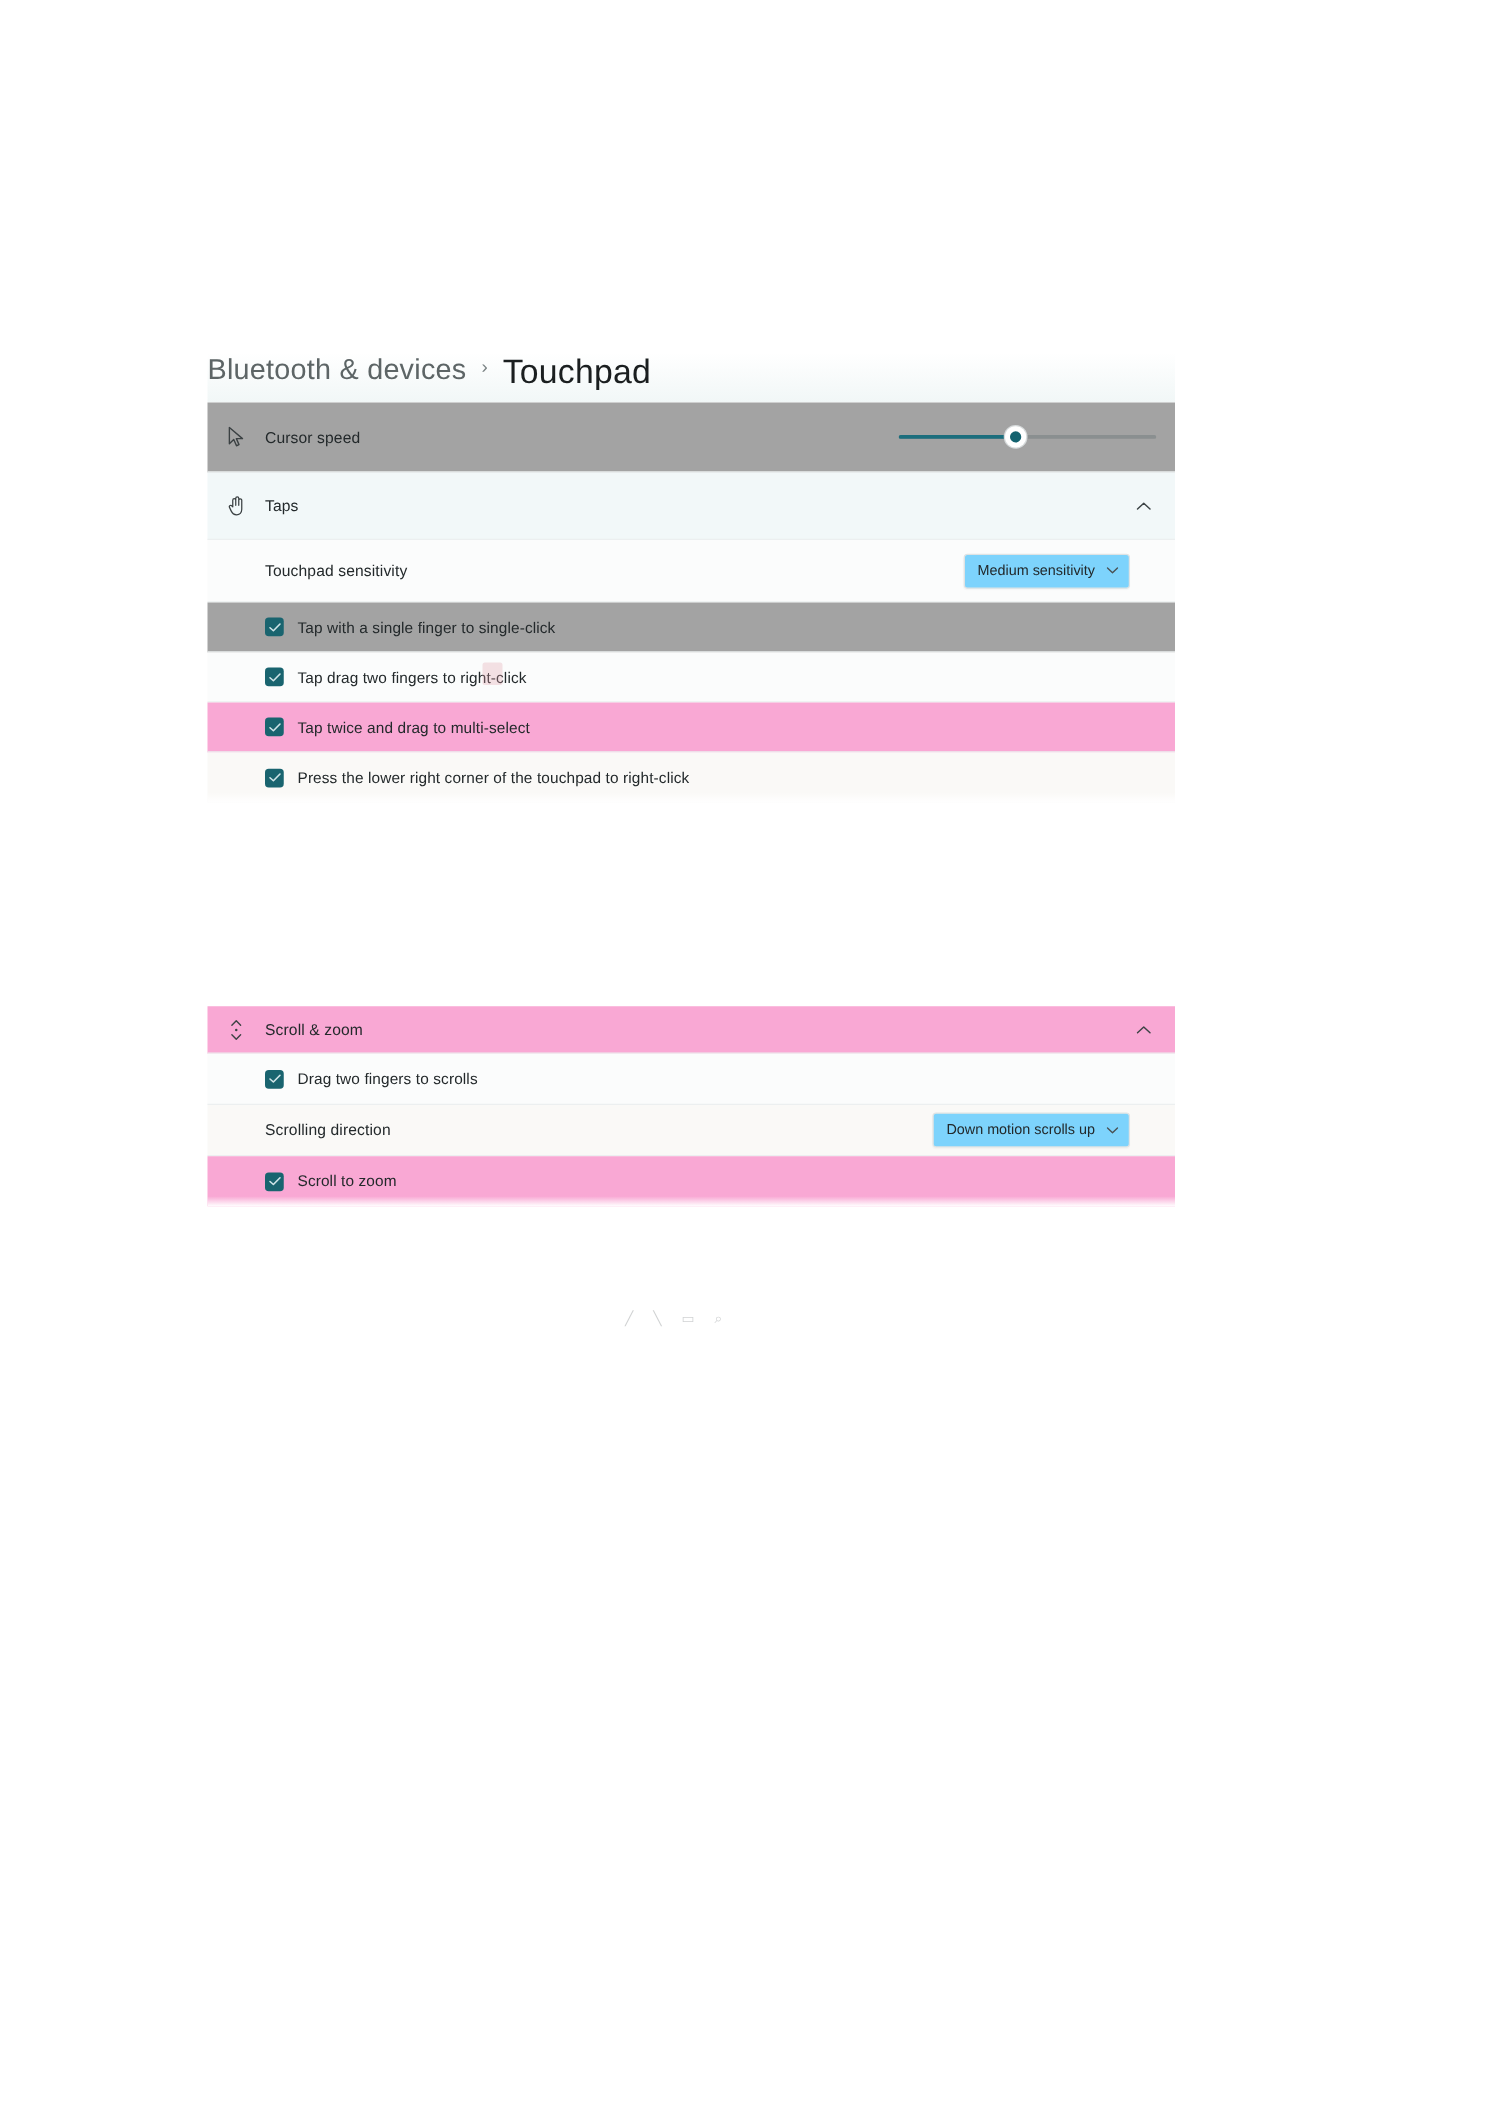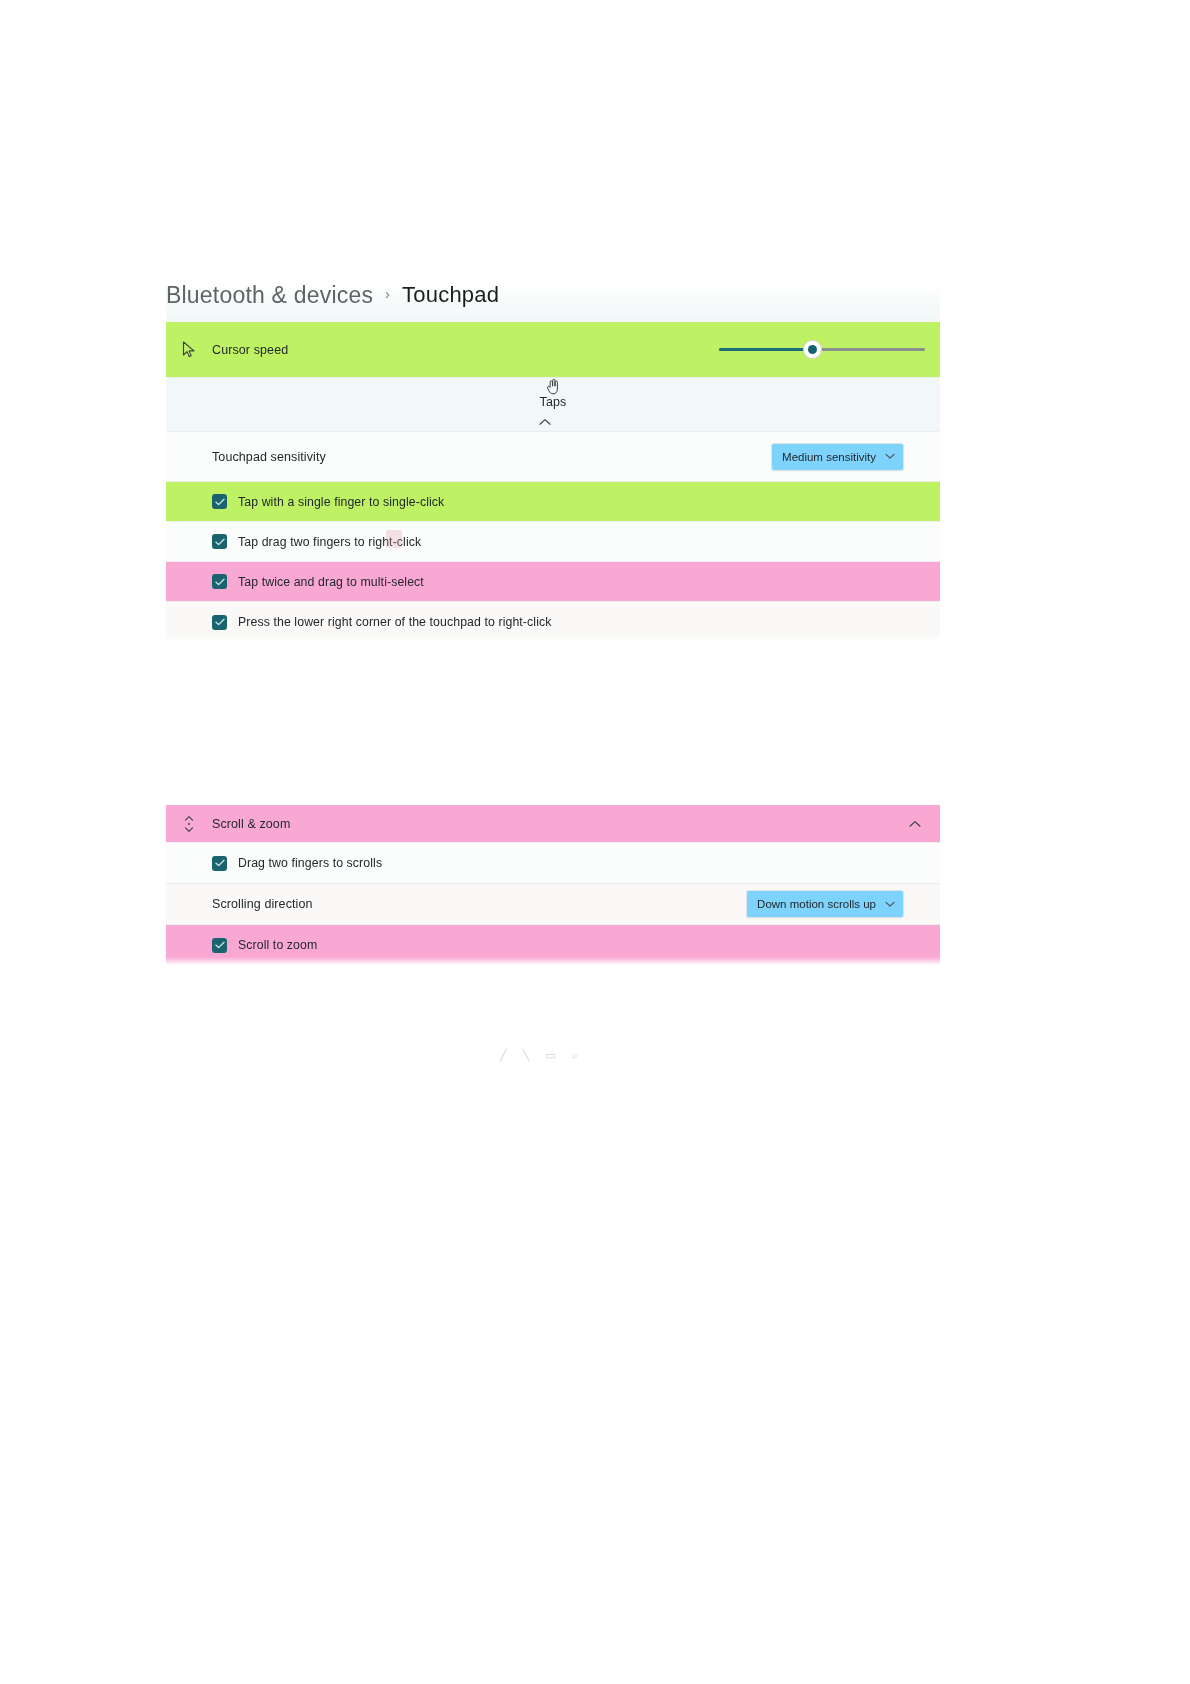--- a/index.html
+++ b/index.html
@@ -37,36 +37,36 @@
     font-size: 23px;
     color: #5d6566;
     letter-spacing: .2px;
   }
   .crumb-sep {
     font-size: 15px;
     color: #7b8384;
     padding-top: 3px;
   }
   .crumb-current {
-    font-size: 22px;
+    font-size: 27px;
     color: #1b1f20;
     letter-spacing: .2px;
   }
 
   .row {
     position: relative;
     display: flex;
     align-items: center;
     box-sizing: border-box;
     border-bottom: 1px solid #eceff0;
   }
   .row:last-child { border-bottom: none; }
 
   .row-card {
-    background: #bef264;
+    background: #a3a3a3;
   }
   .row-card-2 { background: #f2f8f9; }
   .row-plain  { background: #fbfcfc; }
   .row-warm   { background: #f9a8d4; }
   .row-warm2  { background: #faf9f7; }
 
   .icon-cell {
     width: 46px;
     display: flex;
     align-items: center;
@@ -232,21 +232,21 @@
     </div>
     <span class="row-label">Cursor speed</span>
     <div class="spacer"></div>
     <div class="slider">
       <div class="slider-track"></div>
       <div class="slider-fill" style="width: 45%;"></div>
       <div class="slider-thumb" style="left: 45%;"></div>
     </div>
   </div>
 
-  <div class="row row-card-2" style="height:54px;flex-direction:column;">
+  <div class="row row-card-2" style="height:54px;">
     <div class="icon-cell">
       <svg width="16" height="17" viewBox="0 0 16 17">
         <path d="M5.2 9.4 L5.2 4.1 a1.2 1.2 0 0 1 2.4 0 L7.6 8.2 L7.6 2.6 a1.2 1.2 0 0 1 2.4 0 L10 8.2 L10 4.2 a1.2 1.2 0 0 1 2.4 0 L12.4 11.4 c0 2.6 -1.7 4.4 -4.1 4.4 c-2.3 0 -3.6 -1.3 -4.4 -3.1 L2.6 9.9 a1.1 1.1 0 0 1 1.9 -1.1 Z" fill="none" stroke="#3b4143" stroke-width="1" stroke-linejoin="round"></path>
       </svg>
     </div>
     <span class="row-label">Taps</span>
     <div class="spacer"></div>
     <div class="chevron">
       <svg width="12" height="8" viewBox="0 0 12 8">
         <path d="M1 6.2 L6 1.6 L11 6.2" fill="none" stroke="#3d4446" stroke-width="1.2" stroke-linecap="round" stroke-linejoin="round"></path>

